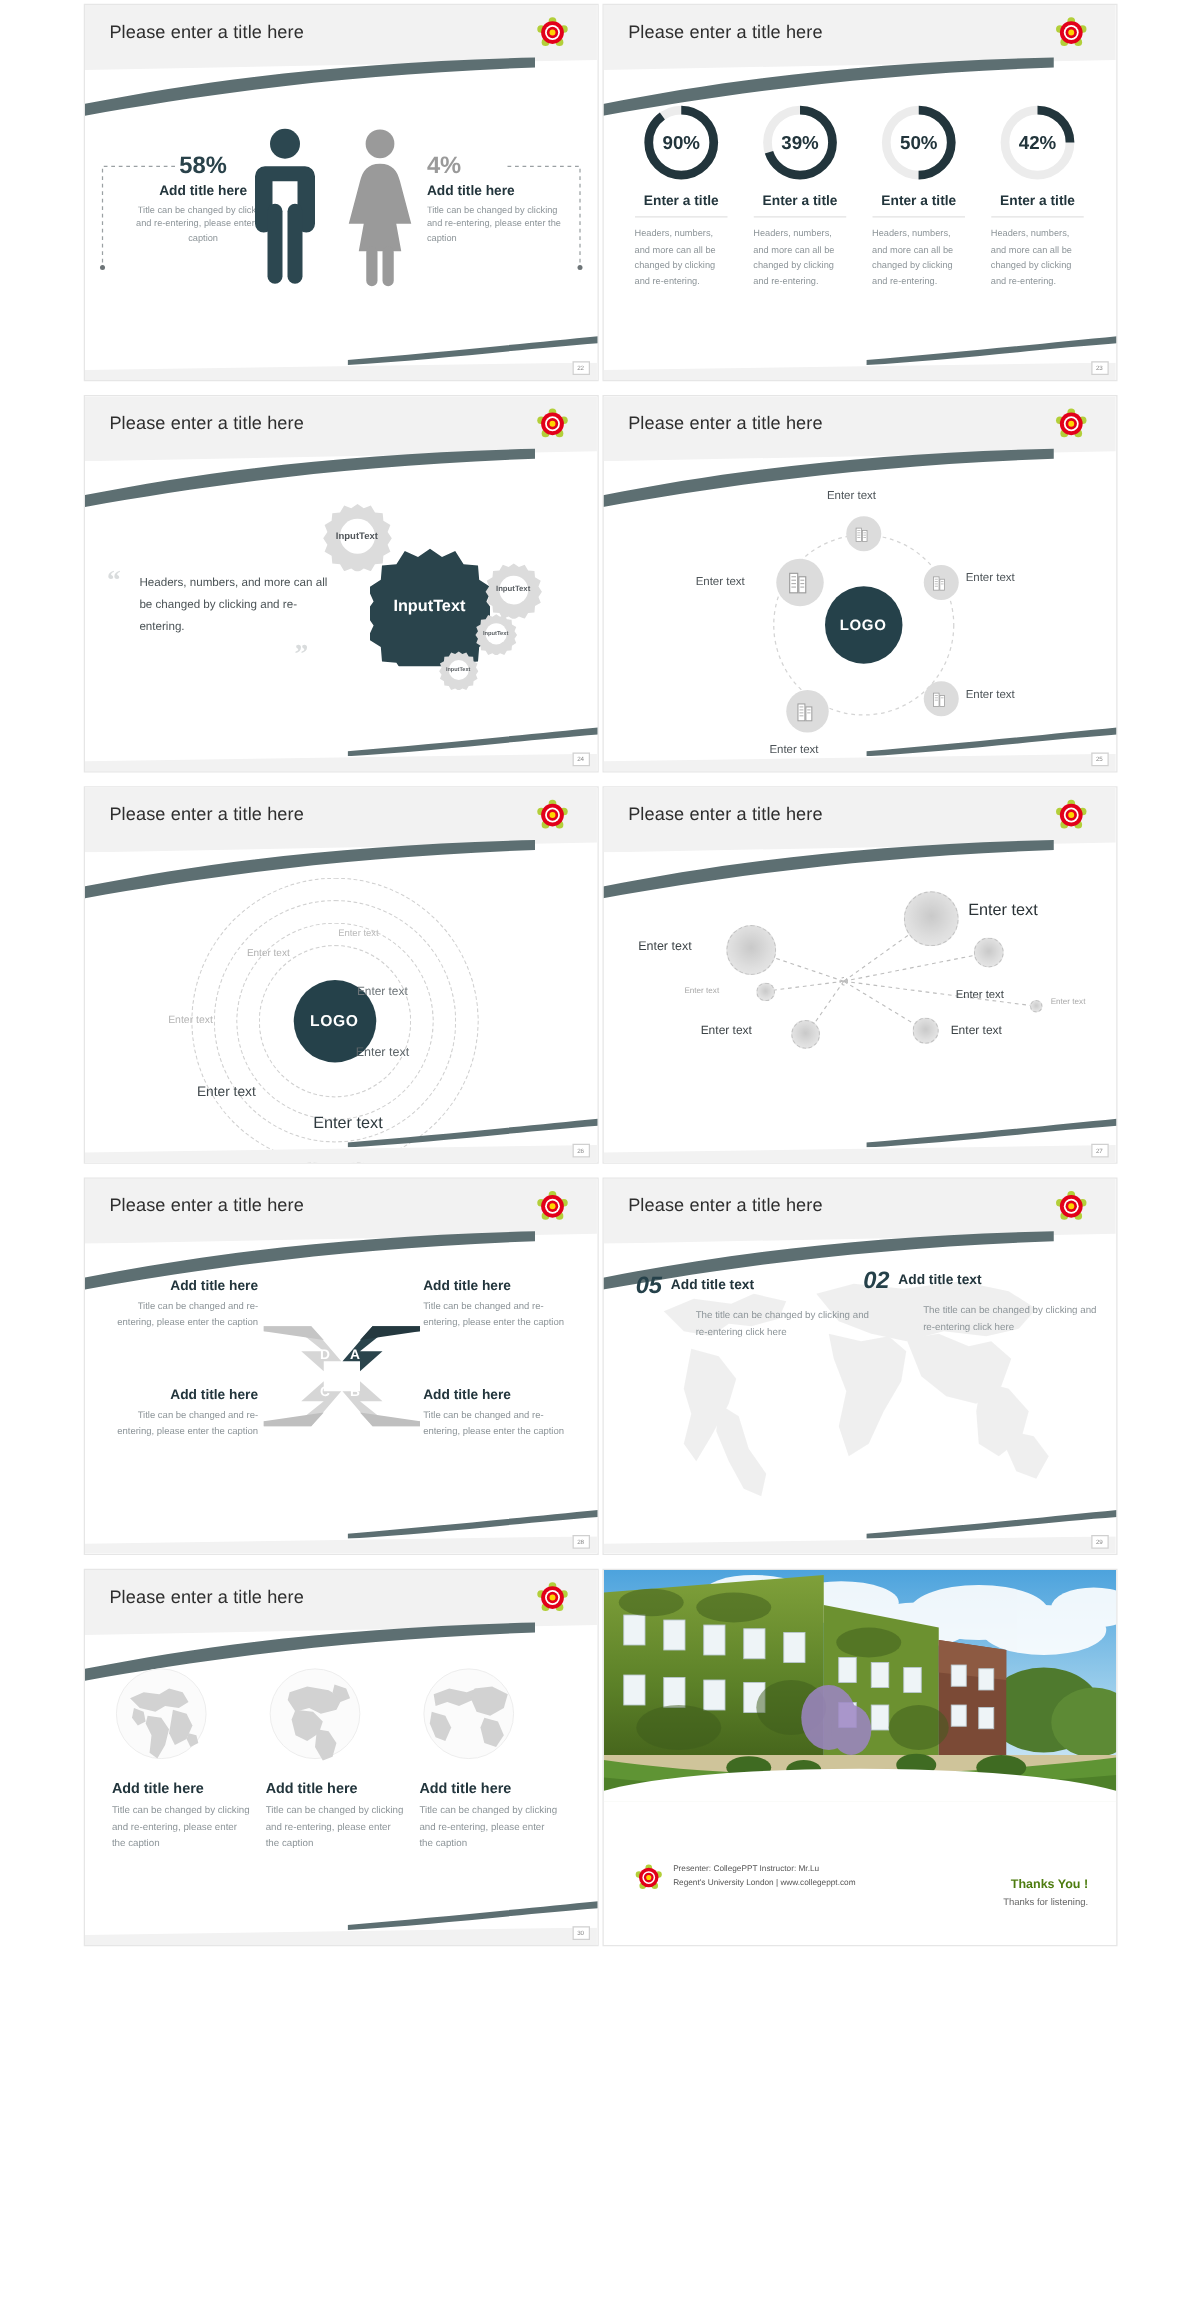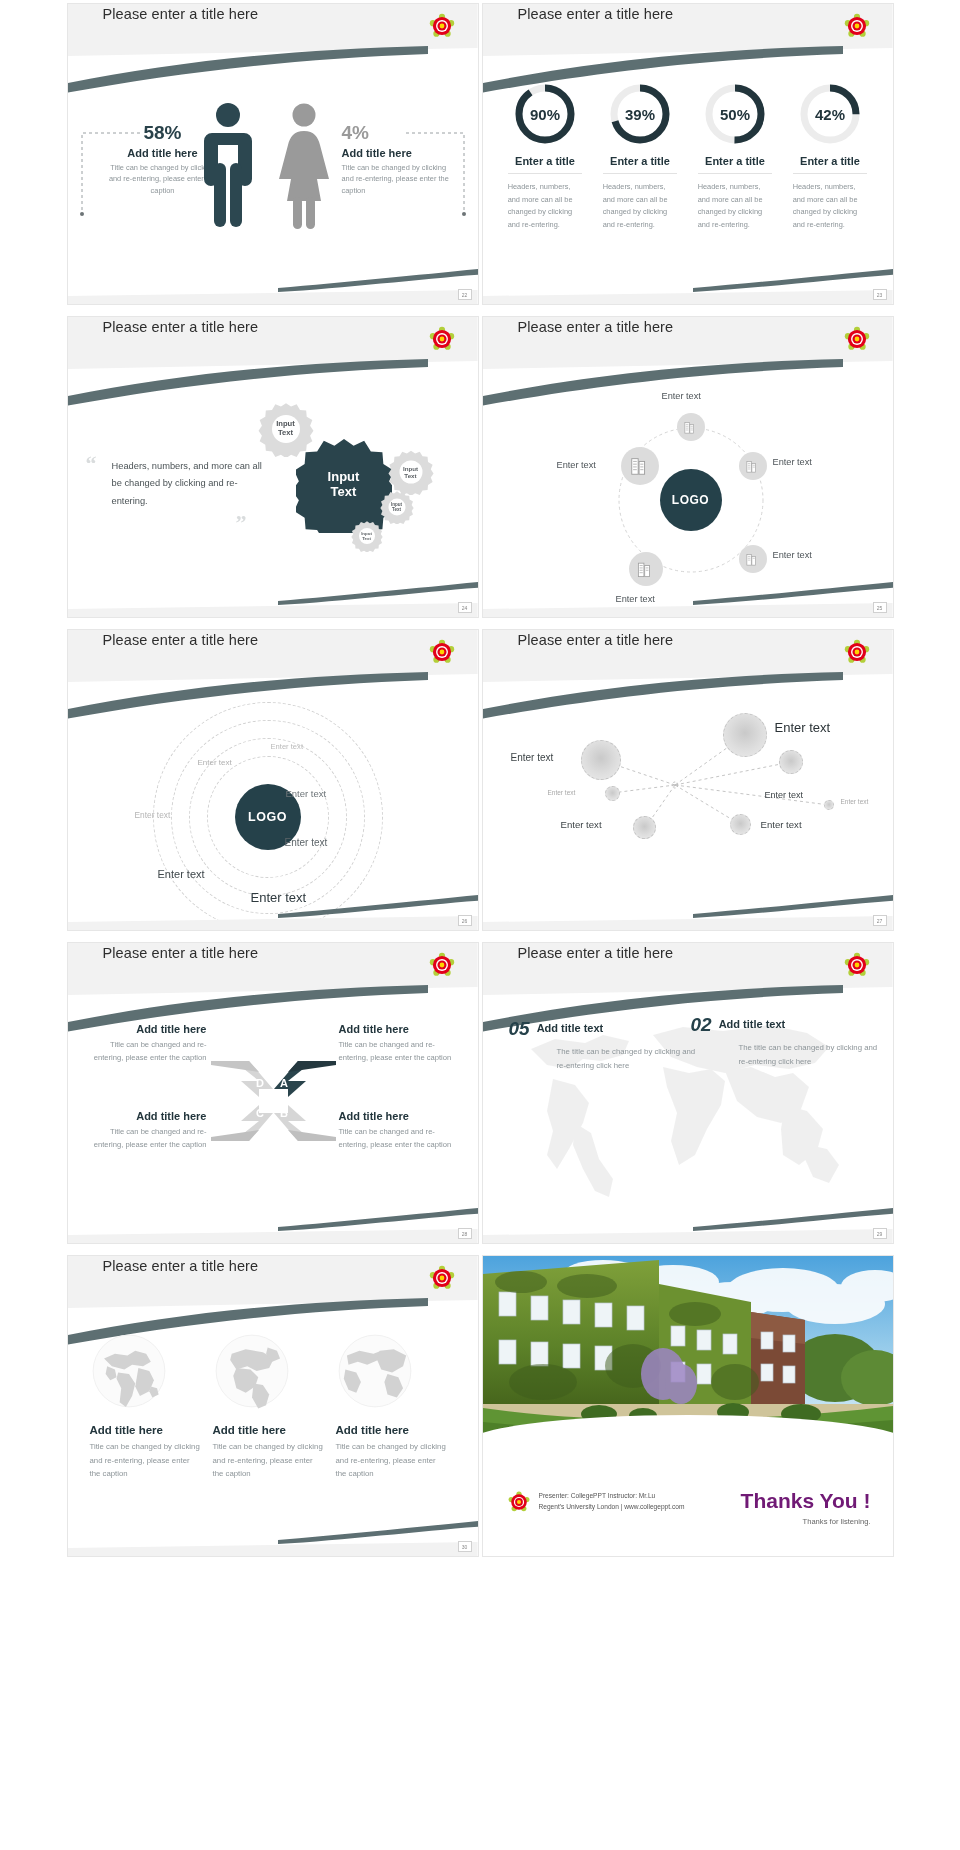--- a/index.html
+++ b/index.html
@@ -25,24 +25,23 @@
     overflow: hidden;
     box-shadow: 0 0 0 1px #e6e6e6;
   }
   
   .hdr {
     position:absolute; left:0; top:0; width:100%; height:52px;
     background:#f2f2f2;
     clip-path: polygon(0 0, 100% 0, 100% 44px, 0 52px);
   }
   .hdr-title {
-    position:absolute; left:20px; top:2px;
+    position:absolute; left:20px; top:14px;
     font-size:14.5px; color:#2e2e2e; font-weight:400;
     letter-spacing:.1px;
-    margin-left:15px;
   }
   .swoosh {
     position:absolute; left:-60px; top:30px; width:480px; height:70px;
     overflow:hidden; pointer-events:none;
   }
   .swoosh svg { display:block; }
   .logo {
     position:absolute; right:22px; top:8px; width:28px; height:28px;
   }
   .pagenum {
@@ -75,21 +74,21 @@
   .dline{width:84%;height:1px;background:#e2e2e2;margin:6px 0 7px;}
   .dcap{font-size:7.4px;color:#8d9599;line-height:1.7;text-align:left;width:84%;}
 
   
   .quote{position:absolute;left:18px;top:140px;width:185px;}
   .qmark{font-size:22px;color:#d9dcdd;font-weight:bold;line-height:.6;font-family:"Liberation Serif",serif;}
   .qtext{font-size:9.3px;color:#4b5356;line-height:1.85;padding-left:26px;margin-top:-12px;}
   .qmark2{font-size:22px;color:#d9dcdd;font-weight:bold;font-family:"Liberation Serif",serif;padding-left:150px;}
   .gear{position:absolute;}
   .gear .glabel{
-    position:absolute;inset:0;display:flex;flex-direction:column;align-items:center;justify-content:center;
+    position:absolute;inset:0;display:flex;align-items:center;justify-content:center;
     text-align:center;line-height:1.15;
   }
 
   
   .ringwrap{position:absolute;left:60px;top:58px;width:320px;height:230px;}
   .node{position:absolute;width:28px;height:28px;border-radius:50%;background:#dcdcdc;
         display:flex;align-items:center;justify-content:center;}
   .corecircle{position:absolute;width:62px;height:62px;border-radius:50%;background:#25414a;
      color:#fff;font-size:12px;font-weight:bold;display:flex;align-items:center;justify-content:center;letter-spacing:.5px;}
   .ntxt{position:absolute;font-size:9.2px;color:#4d5458;white-space:nowrap;}
@@ -125,21 +124,21 @@
   .gcol .gt{font-size:11.5px;font-weight:bold;color:#22353c;margin-top:10px;}
   .gcol .gc{font-size:7.8px;color:#8d9599;line-height:1.75;margin-top:4px;}
 
   
   .s31{background:#fff;}
   .photo{position:absolute;left:0;top:0;width:410px;height:185px;overflow:hidden;}
   .photo .curve{position:absolute;left:-20px;bottom:-34px;width:450px;height:60px;background:#fff;border-radius:50%;}
   .presenter{position:absolute;left:24px;bottom:42px;display:flex;align-items:center;gap:8px;}
   .presenter .pl{font-size:6.6px;color:#555;line-height:1.6;}
   .thanks{position:absolute;right:22px;bottom:30px;text-align:right;}
-  .thanks .big{font-size:21px;font-weight:bold;color:#701a75;}
+  .thanks .big{font-size:10px;font-weight:bold;color:#4d7c0f;}
   .thanks .sm{font-size:7.6px;color:#666;margin-top:4px;}
 </style>
 </head>
 <body>
 
 <div class="grid">
 
   <div class="slide s22">
     <div class="hdr"></div>
     <div class="hdr-title">Please enter a title here</div>

